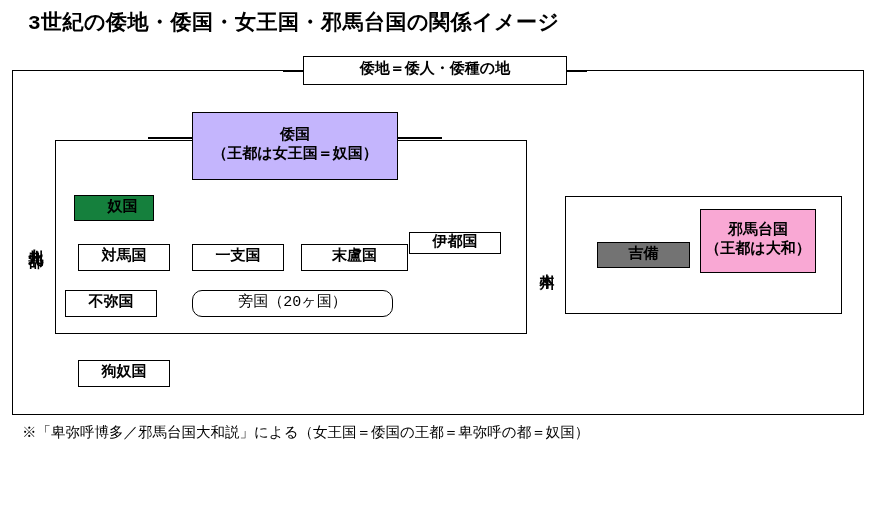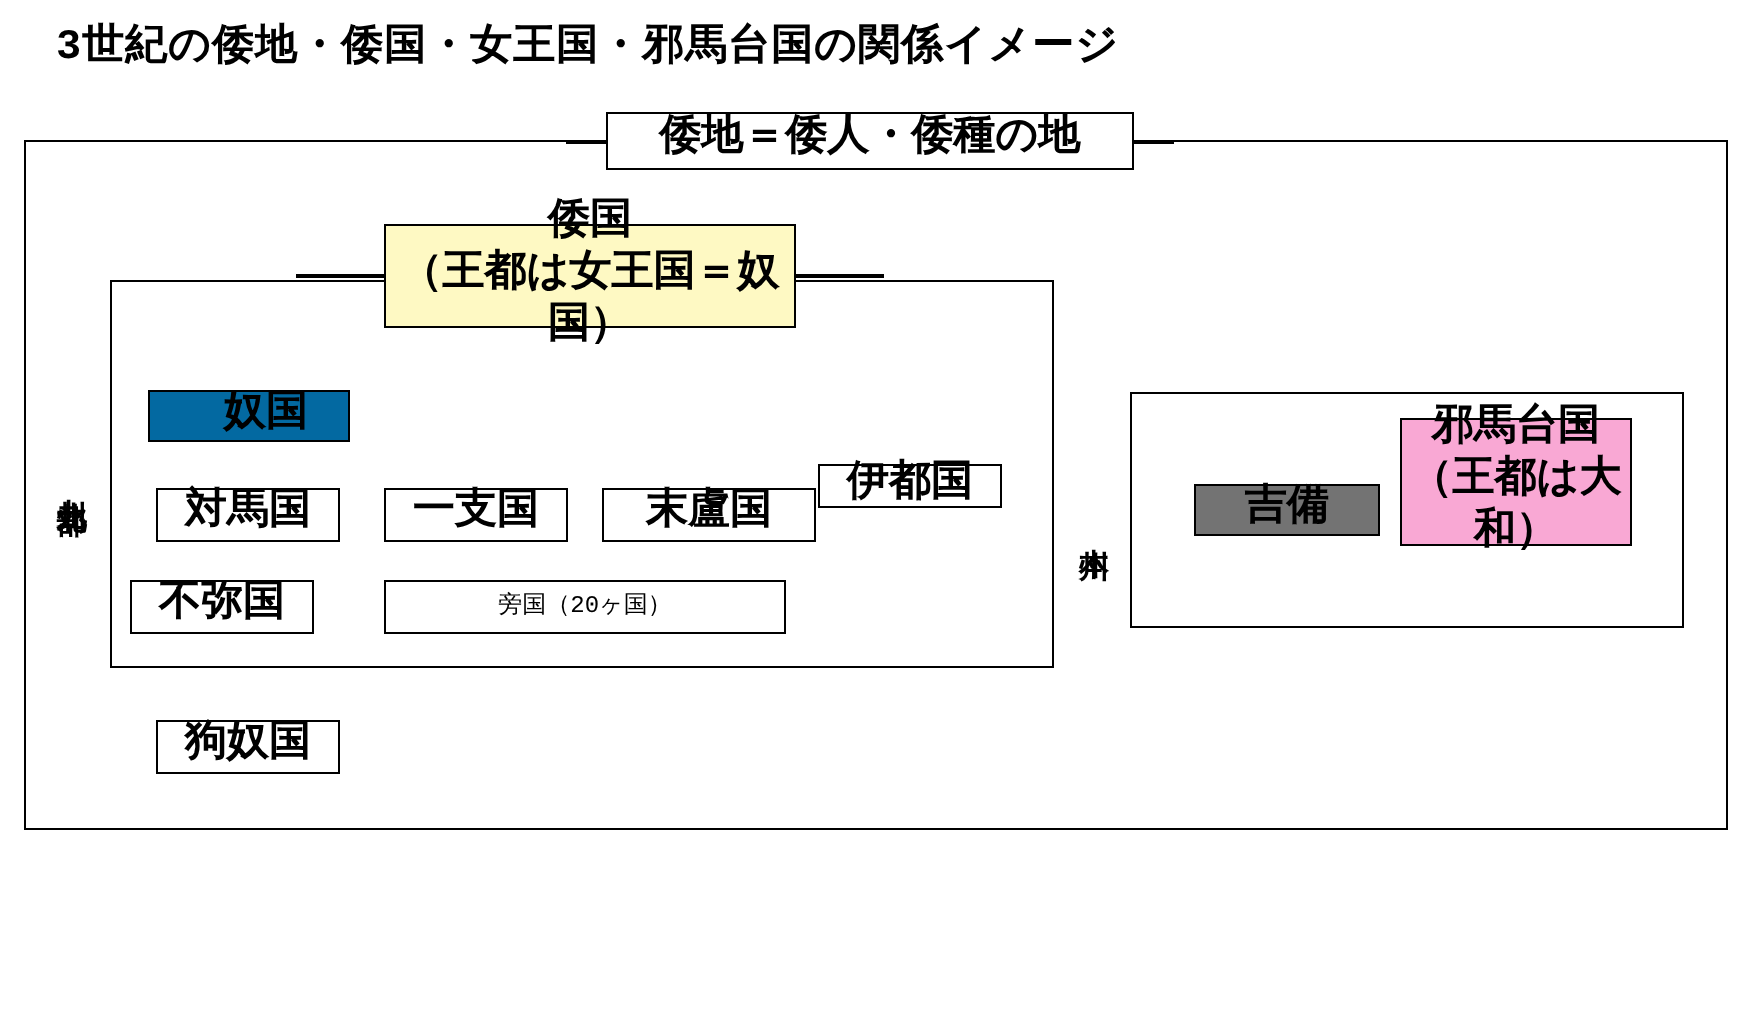--- a/index.html
+++ b/index.html
@@ -57,35 +57,35 @@
   #honshu-label { left: 531px; top: 235px; width: 22px; height: 56px; }
 
   
   .node {
     border: 1.6px solid #000;
     background: #ffffff;
     display: flex;
     align-items: center;
     justify-content: center;
     text-align: center;
-    font-size: 21px;
+    font-size: 15px;
     font-weight: bold;
     line-height: 1.25;
     white-space: pre-line;
   }
-  .node.light { font-weight: normal; font-size: 12px; }
+  .node.light { font-weight: normal; font-size: 15px; border-radius: 10px; }
 
   
   #box-wachi    { left: 303px; top: 56px;  width: 264px; height: 29px; }
 
-  #box-wakoku   { left: 192px; top: 112px; width: 206px; height: 52px;
-                  background: #fef9c3; }
+  #box-wakoku   { left: 192px; top: 112px; width: 206px; height: 68px;
+                  background: #c4b5fd; }
 
-  #box-nakoku   { left: 74px;  top: 195px; width: 101px; height: 26px;
-                  background: #0369a1; padding-left: 17px; }
+  #box-nakoku   { left: 74px;  top: 195px; width: 80px; height: 26px;
+                  background: #15803d; padding-left: 17px; }
 
   #box-tsushima { left: 78px;  top: 244px; width: 92px;  height: 27px; }
   #box-iki      { left: 192px; top: 244px; width: 92px;  height: 27px; }
   #box-matsuro  { left: 301px; top: 244px; width: 107px;  height: 27px; }
   #box-ito      { left: 409px; top: 232px; width: 92px;  height: 22px; }
 
   #box-fumi     { left: 65px;  top: 290px; width: 92px;  height: 27px; }
   #box-boukoku  { left: 192px; top: 290px; width: 201px; height: 27px; }
 
   #box-kunanokoku { left: 78px; top: 360px; width: 92px; height: 27px; }
@@ -147,13 +147,14 @@
 <div class="abs node" id="box-kunanokoku">狗奴国</div>
 
 <div class="abs vlabel" id="honshu-label">本州</div>
 
 <div class="abs node" id="box-kibi">吉備</div>
 
 <div class="abs node" id="box-yamatai">邪馬台国
 （王都は大和）</div>
 
 <div class="abs" id="footnotes">
+  <div class="footnote">※「卑弥呼博多／邪馬台国大和説」による（女王国＝倭国の王都＝卑弥呼の都＝奴国）</div>
 </div>
 
 </body></html>

